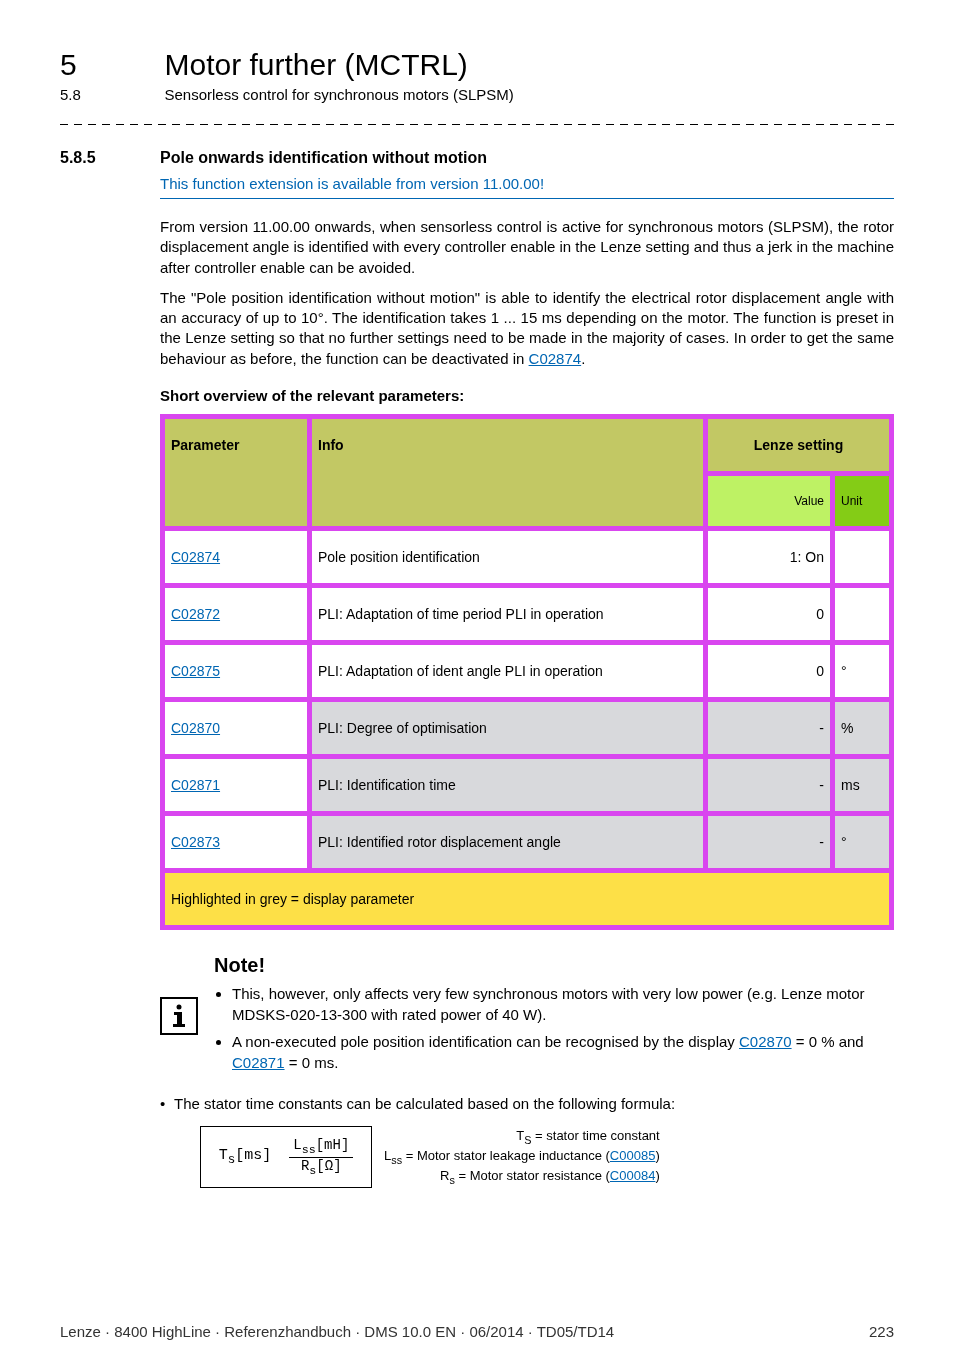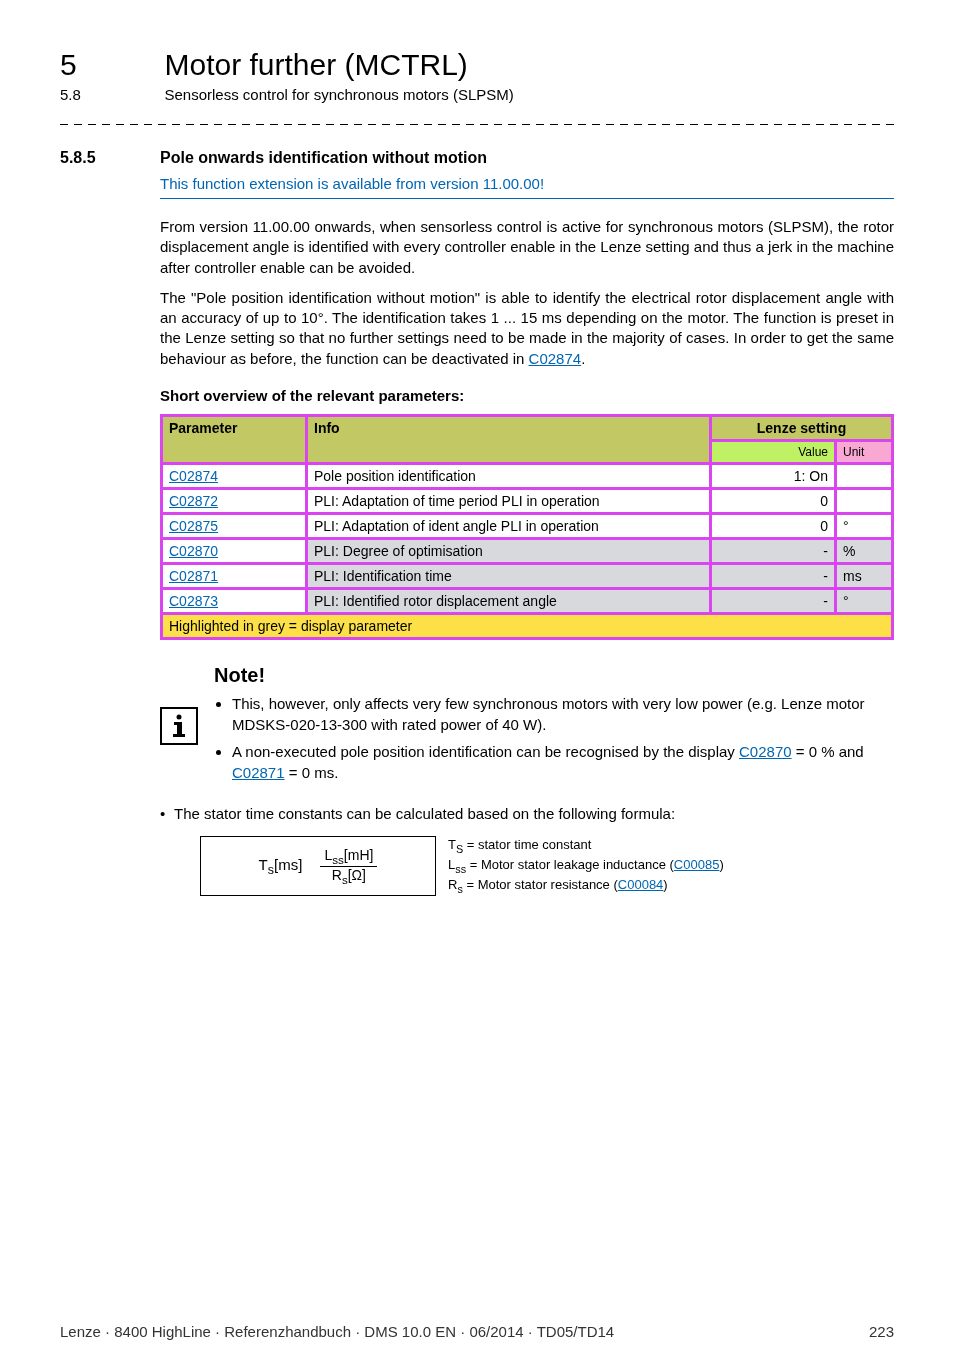--- a/index.html
+++ b/index.html
@@ -84,22 +84,22 @@
     font-weight: 700;
     font-size: 15px;
     margin: 18px 0 10px 0;
   }
   table.param {
     border-collapse: collapse;
     width: 100%;
     font-size: 14px;
   }
   table.param th, table.param td {
-    border: 3px solid #d946ef;
-    padding: 3px 6px;
+    border: 5px solid #d946ef;
+    padding: 18px 6px;
     vertical-align: top;
   }
   table.param th {
     background: #c2c864;
     font-weight: 700;
     text-align: left;
   }
   .val-col { text-align: right; }
   .unit-col { text-align: left; width: 42px; }
   .subhead-row td {
@@ -145,40 +145,42 @@
     line-height: 1.4;
   }
   ul.bullets li { margin-bottom: 6px; }
   .formula-row {
     margin-top: 14px;
     display: flex;
     align-items: center;
   }
   .formula-box {
     border: 1px solid #000;
-    padding: 10px 32px;
+    padding: 10px 0;
     display: flex;
     align-items: center;
     font-size: 15px;
     margin-right: 12px;
     min-width: 170px;
     justify-content: center;
+    font-family: Liberation Mono, monospace;
   }
   .frac {
     display: inline-block;
     text-align: center;
     vertical-align: middle;
     margin-left: 18px;
     font-size: 14px;
   }
   .frac .num { display:block; border-bottom: 1px solid #000; padding: 0 4px; }
   .frac .den { display:block; padding: 0 4px; }
   .legend {
     font-size: 13px;
     line-height: 1.35;
+    text-align: right;
   }
   .footer {
     position: absolute;
     bottom: 28px;
     left: 60px;
     right: 60px;
     font-size: 15px;
     color: #333;
     display: flex;
     justify-content: space-between;
@@ -226,21 +228,21 @@
 
     <table class="param">
       <tbody>
           <tr>
         <th rowspan="2" style="width:130px">Parameter</th>
         <th rowspan="2">Info</th>
         <th colspan="2" style="text-align:center">Lenze setting</th>
       </tr>
       <tr class="subhead-row">
         <td class="val-col" style="background:#bef264;width:110px">Value</td>
-        <td class="unit-col" style="background:#f9a8d4">Unit</td>
+        <td class="unit-col" style="background:#84cc16">Unit</td>
       </tr>
       <tr>
         <td><span class="link">C02874</span></td>
         <td>Pole position identification</td>
         <td class="val-col">1: On</td>
         <td class="unit-col"></td>
       </tr>
       <tr>
         <td><span class="link">C02872</span></td>
         <td>PLI: Adaptation of time period PLI in operation</td>

